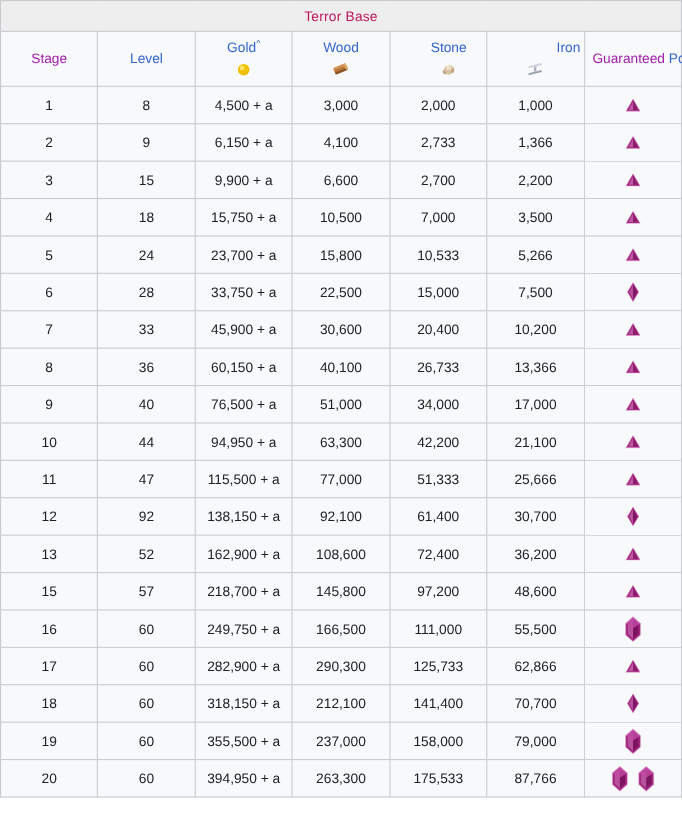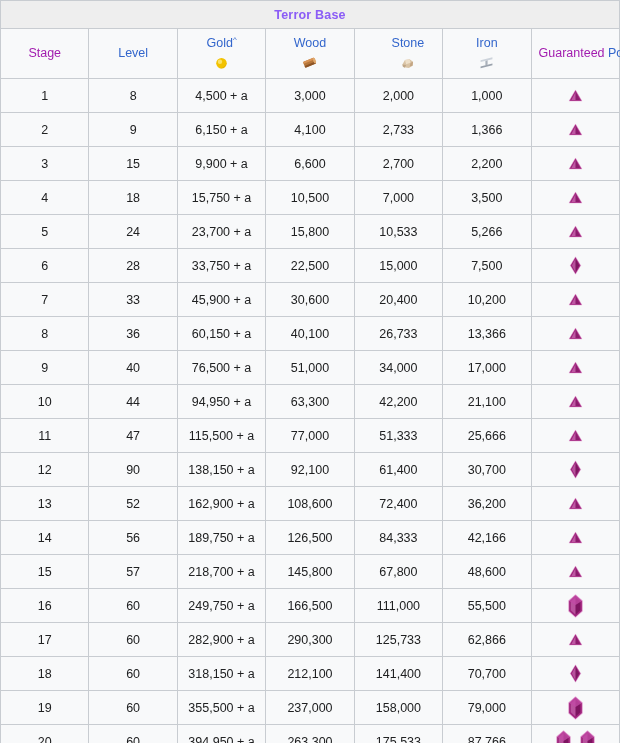--- a/index.html
+++ b/index.html
@@ -24,22 +24,22 @@
     padding: 0;
     margin: 0;
   }
   
   .title-cell {
     background: #eeeeee;
     height: 27px;
     text-align: center;
     vertical-align: middle;
     font-size: 12.5px;
-    font-weight: bold;
-    color: #8b5cf6;
+    font-weight: normal;
+    color: #be185d;
     letter-spacing: .2px;
   }
   
   .hdr-row td {
     background: #f8f9fa;
     height: 45px;
     text-align: center;
     vertical-align: middle;
     font-size: 12.5px;
     color: #202122;
@@ -115,21 +115,21 @@
         </td>
         <td style="width: 71px; padding-left: 22px;">
           <span class="hdr-label"><span class="lnk">Stone</span></span>
           <svg viewBox="0 0 20 20" class="hdr-icon" width="17" height="17">
             <path d="M4 12.4 7 7.2l5.5-1.1 4 3.1-.6 4.6-4.3 2.6-5.9-.7z" fill="#d9c3a4"></path>
             <path d="M7 7.2l5.5-1.1 1.1 4.3-5.2 1.6z" fill="#eedfc8"></path>
             <path d="M4 12.4l4.4 .6-1.7 3.1-2.3-1.4z" fill="#bfa585"></path>
             <path d="M13.6 10.4l2.9-1.2-.6 4.6-3.4 1z" fill="#c3a583"></path>
           </svg>
         </td>
-        <td style="width: 60px;">
+        <td style="width: 60px; text-align: right;">
           <span class="hdr-label"><span class="lnk">Iron</span></span>
           <svg viewBox="0 0 20 20" class="hdr-icon" width="17" height="17">
             <g transform="skewY(-14) translate(0 3)">
               <rect x="3" y="5.2" width="14" height="2.1" fill="#cdd3db"></rect>
               <rect x="8.7" y="7.3" width="2.6" height="5.2" fill="#aab1bb"></rect>
               <rect x="3" y="12.5" width="14" height="2.1" fill="#9aa2ad"></rect>
             </g>
           </svg>
         </td>
         <td class="hdr-wide" style="width: auto;">
@@ -329,21 +329,21 @@
               <path d="M10 1.6 18.6 16.4H1.4z" fill="#a1247e"></path>
               <path d="M10 4.2 15.6 14.9H4.4z" fill="#8c1d6d"></path>
               <path d="M10 4.4 10 14.9 4.6 14.9z" fill="#d06bb5" opacity=".75"></path>
               <path d="M10 1.6 18.6 16.4H1.4z" fill="none" stroke="#e6a6d4" stroke-width="1.1" opacity=".55"></path>
             </svg>
           </div>
         </td>
       </tr>
       <tr class="data-row">
         <td>12</td>
-        <td>90</td>
+        <td>92</td>
         <td>138,150 + a</td>
         <td>92,100</td>
         <td>61,400</td>
         <td>30,700</td>
         <td class="cell-stones">
           <div class="stone-wrap">
             <svg viewBox="0 0 16 24" class="gem-dia">
               <path d="M8 1 14.6 12 8 23 1.4 12z" fill="#a1247e"></path>
               <path d="M8 3.2 12.6 12 8 20.8 3.4 12z" fill="#7e1761"></path>
               <path d="M8 3.2 8 20.8 3.4 12z" fill="#d06bb5" opacity=".7"></path>
@@ -364,43 +364,25 @@
             <svg viewBox="0 0 20 18" class="gem-tri">
               <path d="M10 1.6 18.6 16.4H1.4z" fill="#a1247e"></path>
               <path d="M10 4.2 15.6 14.9H4.4z" fill="#8c1d6d"></path>
               <path d="M10 4.4 10 14.9 4.6 14.9z" fill="#d06bb5" opacity=".75"></path>
               <path d="M10 1.6 18.6 16.4H1.4z" fill="none" stroke="#e6a6d4" stroke-width="1.1" opacity=".55"></path>
             </svg>
           </div>
         </td>
       </tr>
       <tr class="data-row">
-        <td>14</td>
-        <td>56</td>
-        <td>189,750 + a</td>
-        <td>126,500</td>
-        <td>84,333</td>
-        <td>42,166</td>
-        <td class="cell-stones">
-          <div class="stone-wrap">
-            <svg viewBox="0 0 20 18" class="gem-tri">
-              <path d="M10 1.6 18.6 16.4H1.4z" fill="#a1247e"></path>
-              <path d="M10 4.2 15.6 14.9H4.4z" fill="#8c1d6d"></path>
-              <path d="M10 4.4 10 14.9 4.6 14.9z" fill="#d06bb5" opacity=".75"></path>
-              <path d="M10 1.6 18.6 16.4H1.4z" fill="none" stroke="#e6a6d4" stroke-width="1.1" opacity=".55"></path>
-            </svg>
-          </div>
-        </td>
-      </tr>
-      <tr class="data-row">
         <td>15</td>
         <td>57</td>
         <td>218,700 + a</td>
         <td>145,800</td>
-        <td>67,800</td>
+        <td>97,200</td>
         <td>48,600</td>
         <td class="cell-stones">
           <div class="stone-wrap">
             <svg viewBox="0 0 20 18" class="gem-tri">
               <path d="M10 1.6 18.6 16.4H1.4z" fill="#a1247e"></path>
               <path d="M10 4.2 15.6 14.9H4.4z" fill="#8c1d6d"></path>
               <path d="M10 4.4 10 14.9 4.6 14.9z" fill="#d06bb5" opacity=".75"></path>
               <path d="M10 1.6 18.6 16.4H1.4z" fill="none" stroke="#e6a6d4" stroke-width="1.1" opacity=".55"></path>
             </svg>
           </div>

